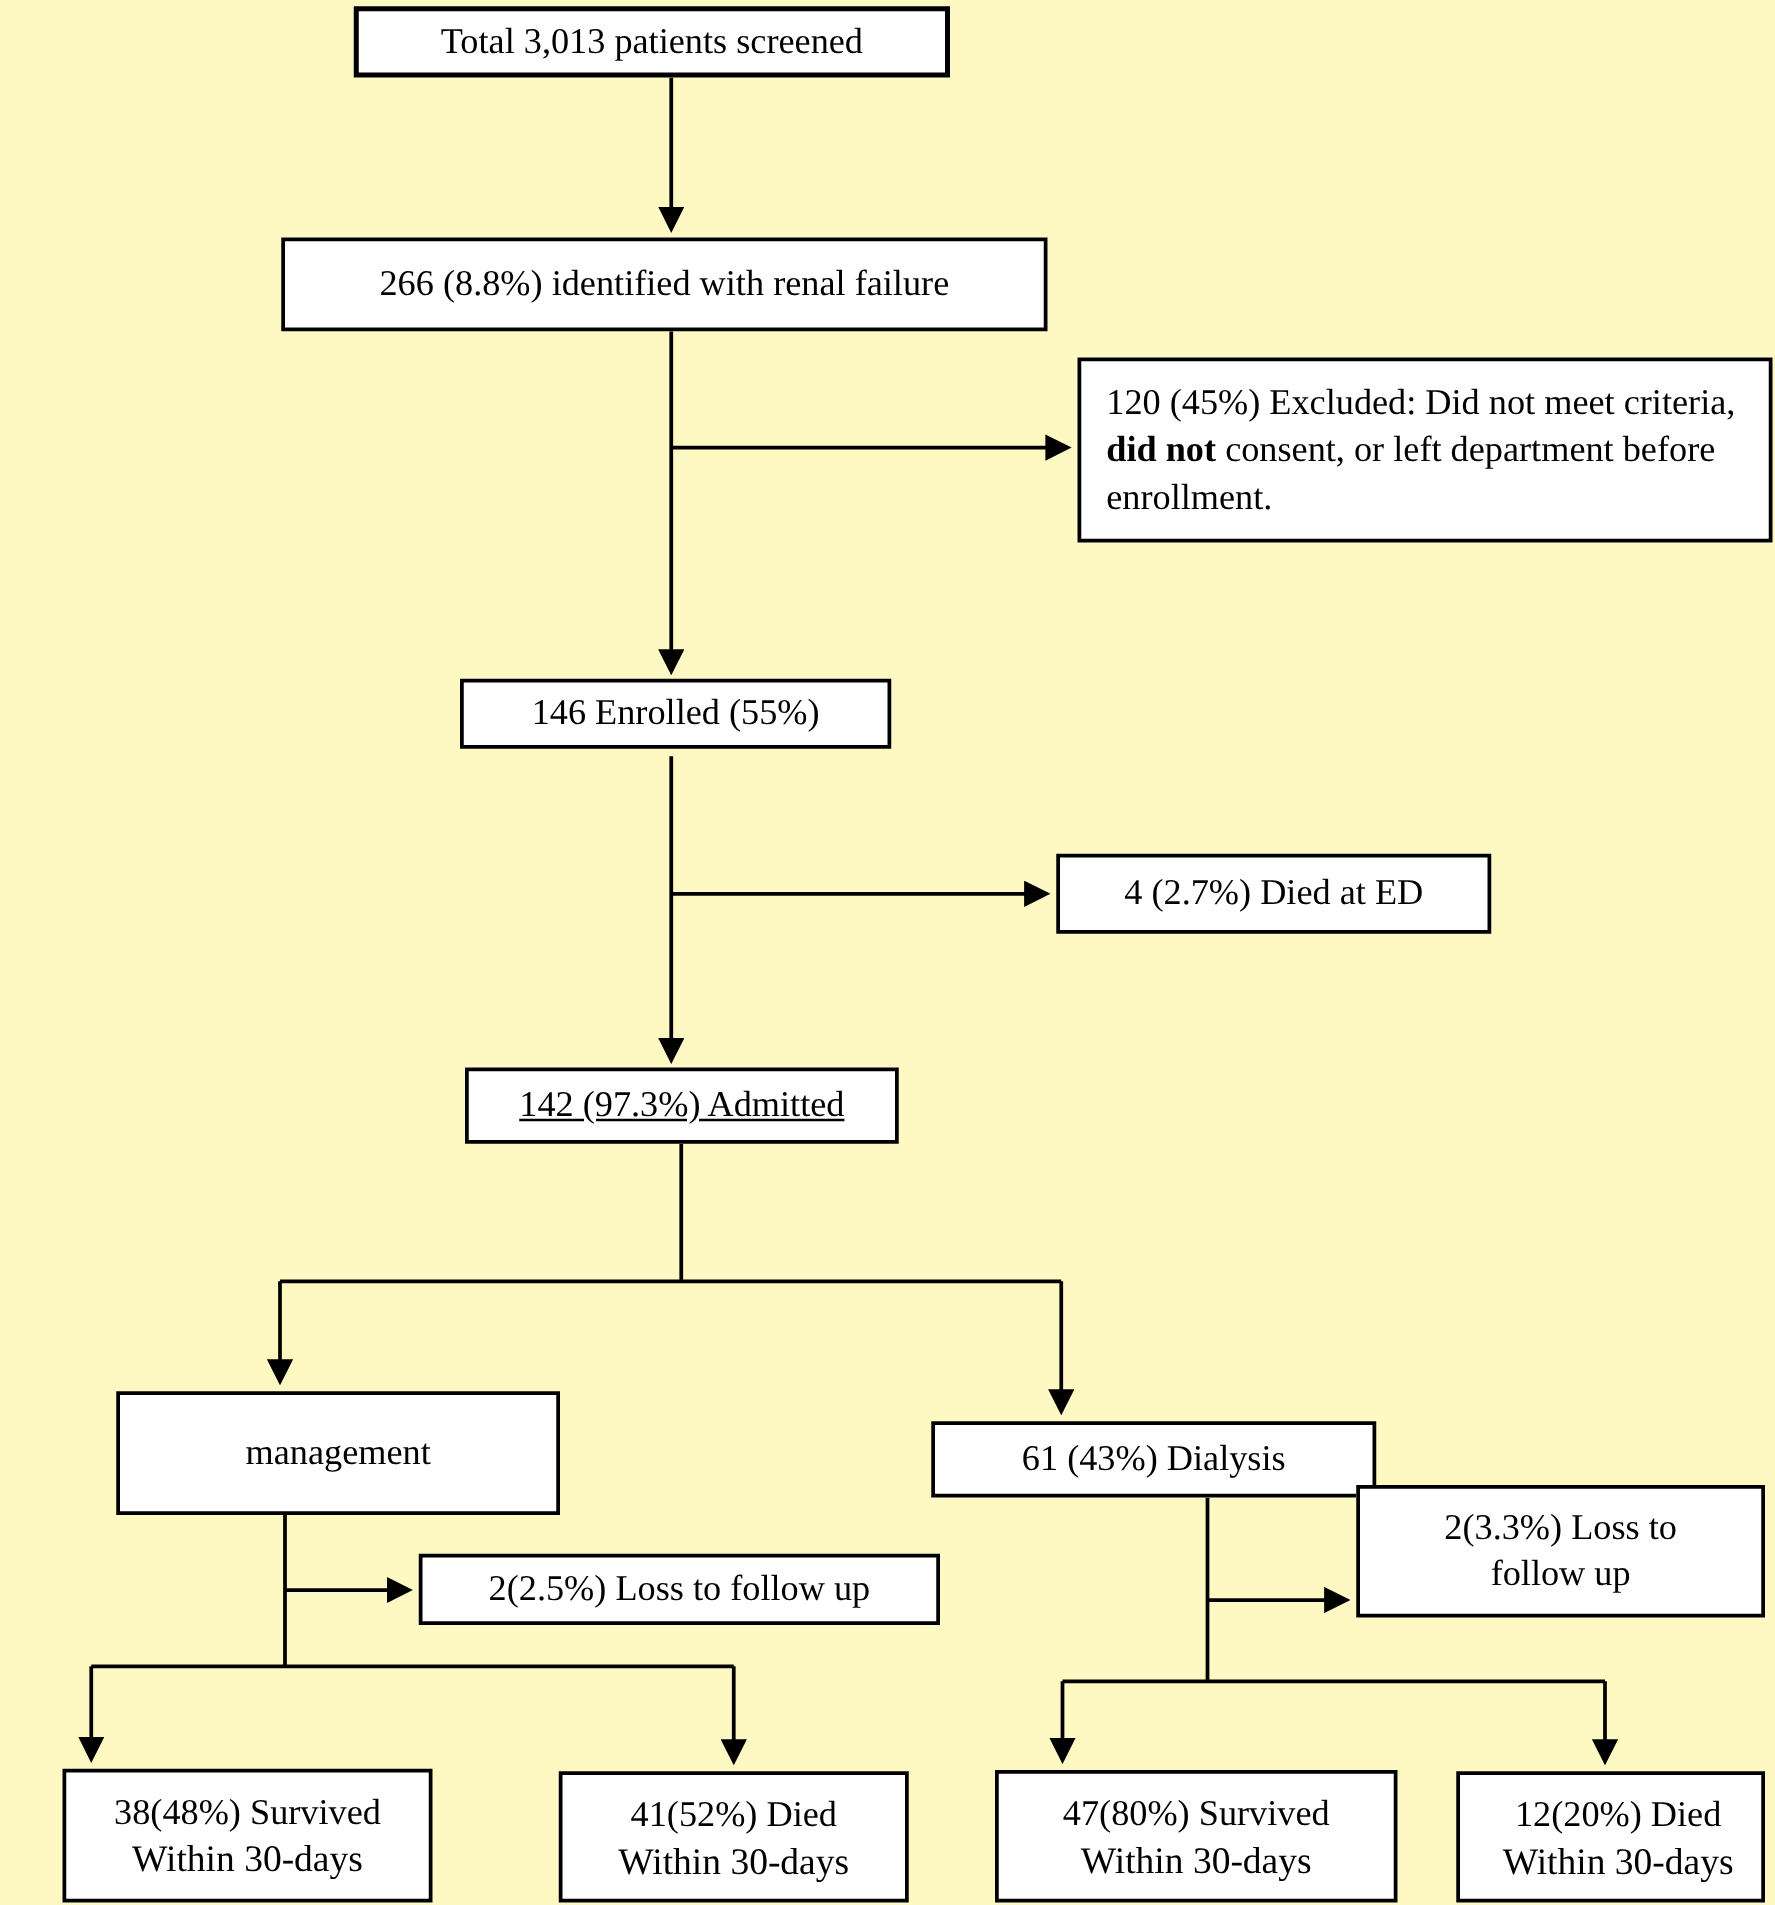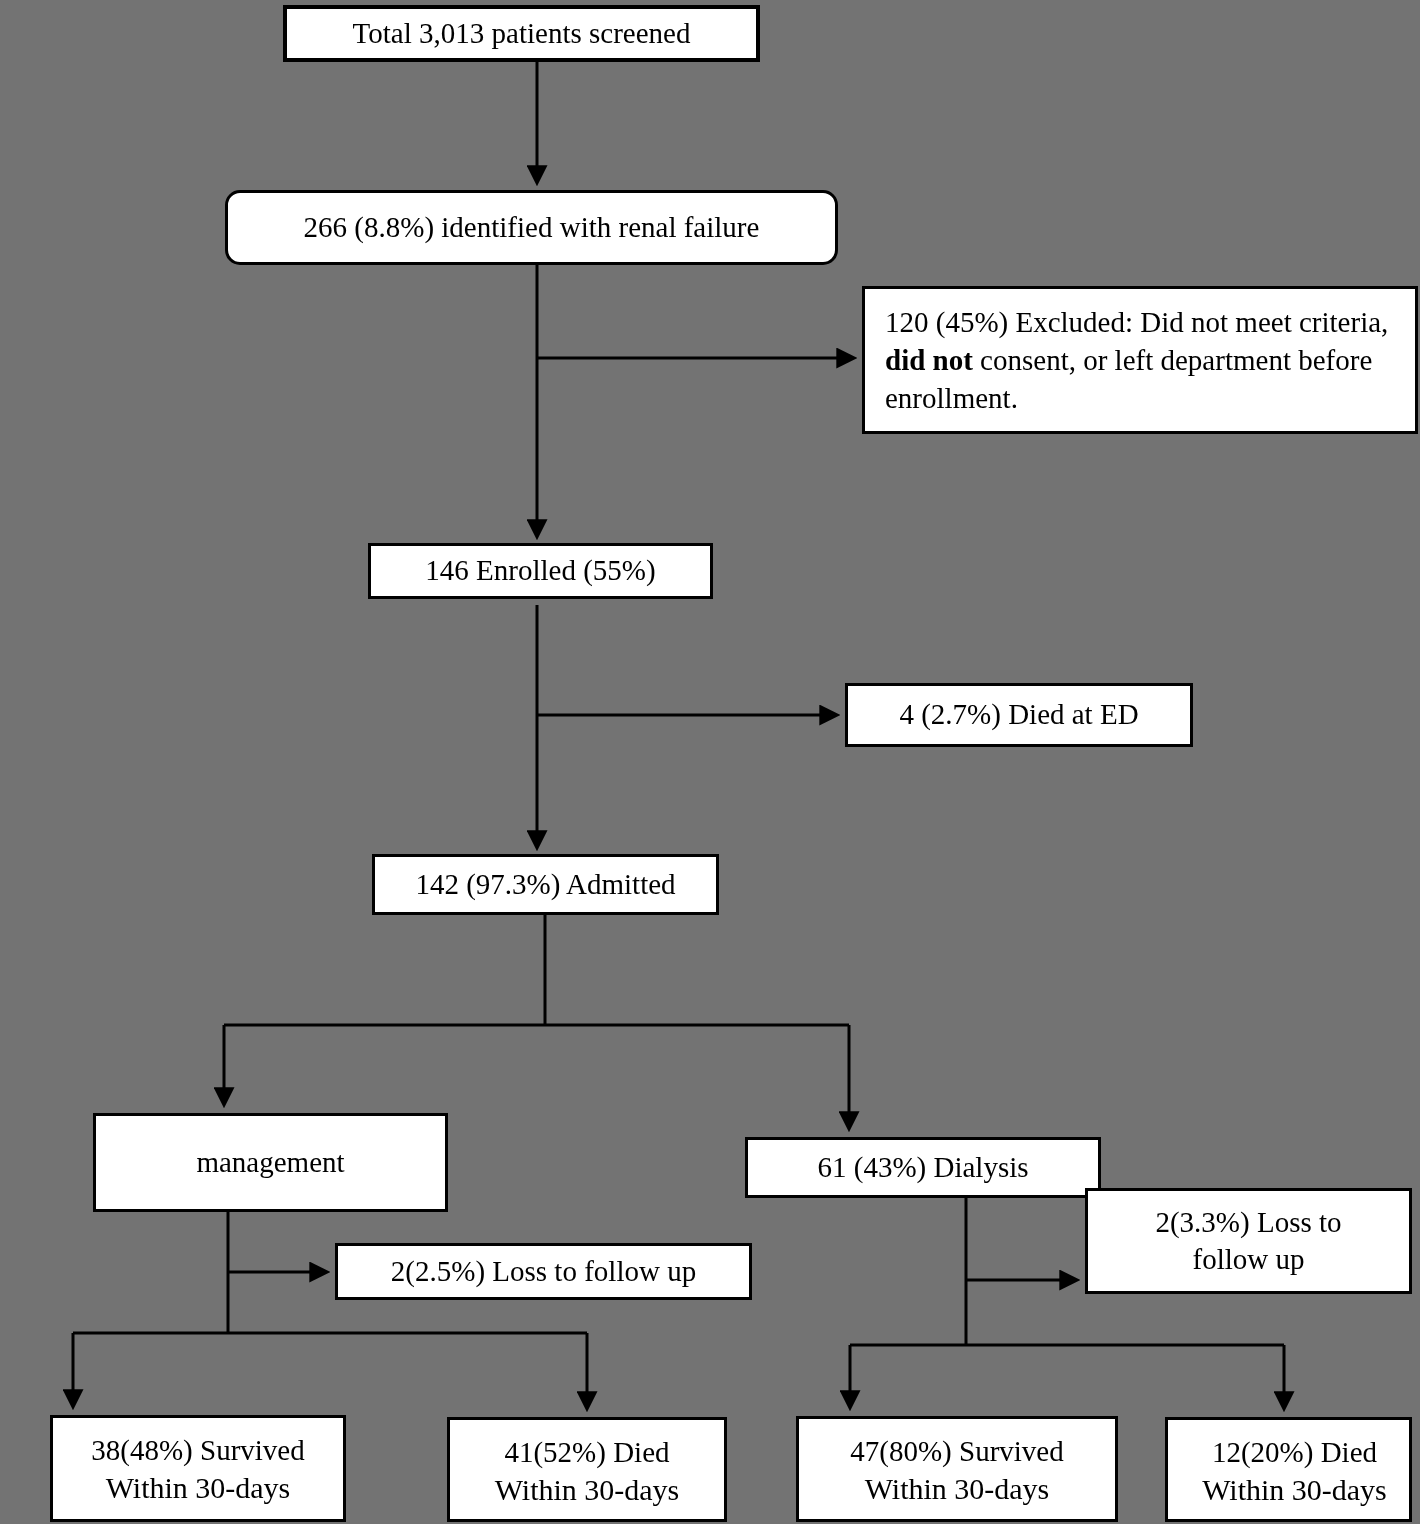--- a/index.html
+++ b/index.html
@@ -4,21 +4,21 @@
 <style>
   html, body {
     margin: 0;
     padding: 0;
     background: #ffffff;
   }
   .canvas {
     position: relative;
     width: 1420px;
     height: 1524px;
-    background: #737373;
+    background: #fef9c3;
     font-family: "Liberation Serif", "DejaVu Serif", serif;
     color: #000000;
     overflow: hidden;
   }
   .connectors {
     position: absolute;
     top: 0;
     left: 0;
     width: 1420px;
     height: 1524px;
@@ -95,37 +95,37 @@
       <line x1="850" y1="1345" x2="1284" y2="1345"></line>
       <line x1="850" y1="1345" x2="850" y2="1405" marker-end="url(#arrow)"></line>
       <line x1="1284" y1="1345" x2="1284" y2="1406" marker-end="url(#arrow)"></line>
     </g>
   </svg>
 
   <div class="node thick" style="left:283px; top:5px; width:477px; height:57px;">
     <span class="line">Total 3,013 patients screened</span>
   </div>
 
-  <div class="node" style="left:225px; top:190px; width:613px; height:75px;border-radius:15px;">
+  <div class="node" style="left:225px; top:190px; width:613px; height:75px;">
     <span class="line">266 (8.8%) identified with renal failure</span>
   </div>
 
   <div class="node left-text" style="left:862px; top:286px; width:556px; height:148px;">
     <span class="wrap"><span>120 (45%) Excluded: Did not meet criteria, </span><span class="bold">did not</span><span> consent, or left department before enrollment.</span></span>
   </div>
 
   <div class="node" style="left:368px; top:543px; width:345px; height:56px;">
     <span class="line">146 Enrolled (55%)</span>
   </div>
 
   <div class="node" style="left:845px; top:683px; width:348px; height:64px;">
     <span class="line">4 (2.7%) Died at ED</span>
   </div>
 
-  <div class="node" style="left:372px; top:854px; width:347px; height:61px;">
+  <div class="node" style="left:372px; top:854px; width:347px; height:61px;text-decoration:underline;">
     <span class="line">142 (97.3%) Admitted</span>
   </div>
 
   <div class="node" style="left:93px; top:1113px; width:355px; height:99px;">
     <span class="line">management</span>
   </div>
 
   <div class="node" style="left:745px; top:1137px; width:356px; height:61px;">
     <span class="line">61 (43%) Dialysis</span>
   </div>

